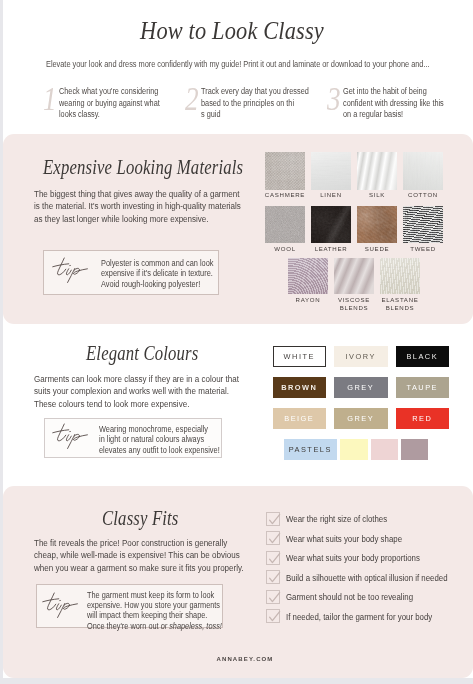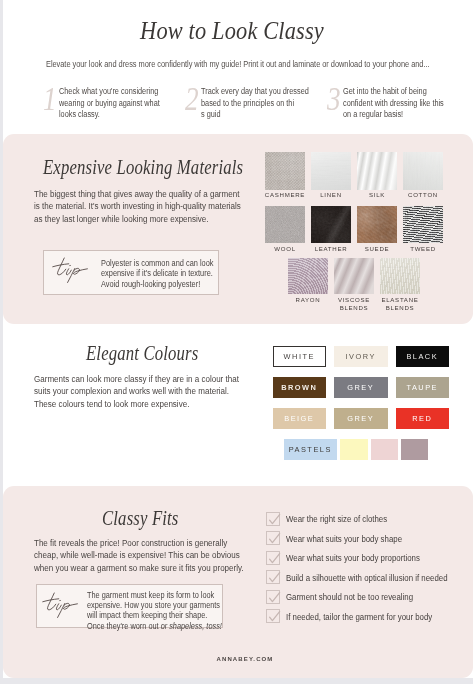--- a/index.html
+++ b/index.html
@@ -268,20 +268,35 @@
           </div>
           <div class="sw-lab" style="left: 371px; top: 162px;">ELASTANE BLENDS</div>
         </div>
     </div>
 
     <div class="sect" id="col">
       <div class="title" id="col-title">Elegant Colours</div>
       <div id="col-body">Garments can look more classy if they are in a colour that
 suits your complexion and works well with the material.
 These colours tend to look more expensive.</div>
+      <div class="tipbox" id="col-tip">
+        <div class="tip-label">
+            <svg viewBox="0 0 72 56" width="36" height="28" aria-hidden="true">
+              <path d="M1.5 21.5 C10 19.0 21 16.8 33.5 15.6"></path>
+              <path d="M24.5 4.0 C20.5 12.5 15.5 23.0 12.5 29.5 C10.0 35.0 10.8 38.4 14.6 37.6 C18.8 36.6 23.6 32.4 27.6 26.4"></path>
+              <path d="M33.4 25.5 C30.6 30.2 28.8 33.6 28.8 35.8 C28.8 38.0 30.6 38.2 32.8 36.3 C34.9 34.5 37.0 31.2 38.6 28.2"></path>
+              <path d="M35.0 19.4 C35.6 18.4 36.8 18.3 37.2 19.1"></path>
+              <path d="M45.5 25.0 C41.4 33.5 36.0 44.0 31.2 53.0"></path>
+              <path d="M44.6 28.0 C48.4 24.2 53.4 23.6 54.6 26.4 C55.8 29.3 52.2 33.6 47.4 35.8 C44.8 37.0 43.0 36.4 43.0 35.0 C43.0 33.4 45.8 31.8 50.2 30.4 C56.4 28.4 64.5 26.6 70.8 25.6"></path>
+            </svg>
+          </div>
+        <div class="tip-text">Wearing monochrome, especially
+in light or natural colours always
+elevates any outfit to look expensive!</div>
+      </div>
       <div id="col-chips">
           <div class="chip" style="left: 269.5px; top: 21.5px; width: 53.5px; height: 21px; background: rgb(255, 255, 255); color: rgb(68, 64, 62); border: 1px solid rgb(53, 50, 47); box-sizing: border-box;">WHITE</div>
           <div class="chip" style="left: 331px; top: 21.5px; width: 53.5px; height: 21px; background: rgb(245, 238, 228); color: rgb(94, 88, 78);">IVORY</div>
           <div class="chip" style="left: 392.5px; top: 21.5px; width: 53.5px; height: 21px; background: rgb(12, 12, 12); color: rgb(240, 239, 238); text-align: right;">BLACK</div>
           <div class="chip" style="left: 269.5px; top: 52.7px; width: 53.5px; height: 21px; background: rgb(89, 58, 25); color: rgb(243, 237, 230); font-weight: bold;">BROWN</div>
           <div class="chip" style="left: 331px; top: 52.7px; width: 53.5px; height: 21px; background: rgb(123, 123, 130); color: rgb(255, 255, 255);">GREY</div>
           <div class="chip" style="left: 392.5px; top: 52.7px; width: 53.5px; height: 21px; background: rgb(172, 164, 143); color: rgb(255, 255, 255);">TAUPE</div>
           <div class="chip" style="left: 269.5px; top: 83.7px; width: 53.5px; height: 21px; background: rgb(222, 200, 169); color: rgb(255, 255, 255);">BEIGE</div>
           <div class="chip" style="left: 331px; top: 83.7px; width: 53.5px; height: 21px; background: rgb(191, 175, 141); color: rgb(255, 255, 255);">GREY</div>
           <div class="chip" style="left: 392.5px; top: 83.7px; width: 53.5px; height: 21px; background: rgb(233, 50, 38); color: rgb(255, 255, 255); text-align: center;">RED</div>

